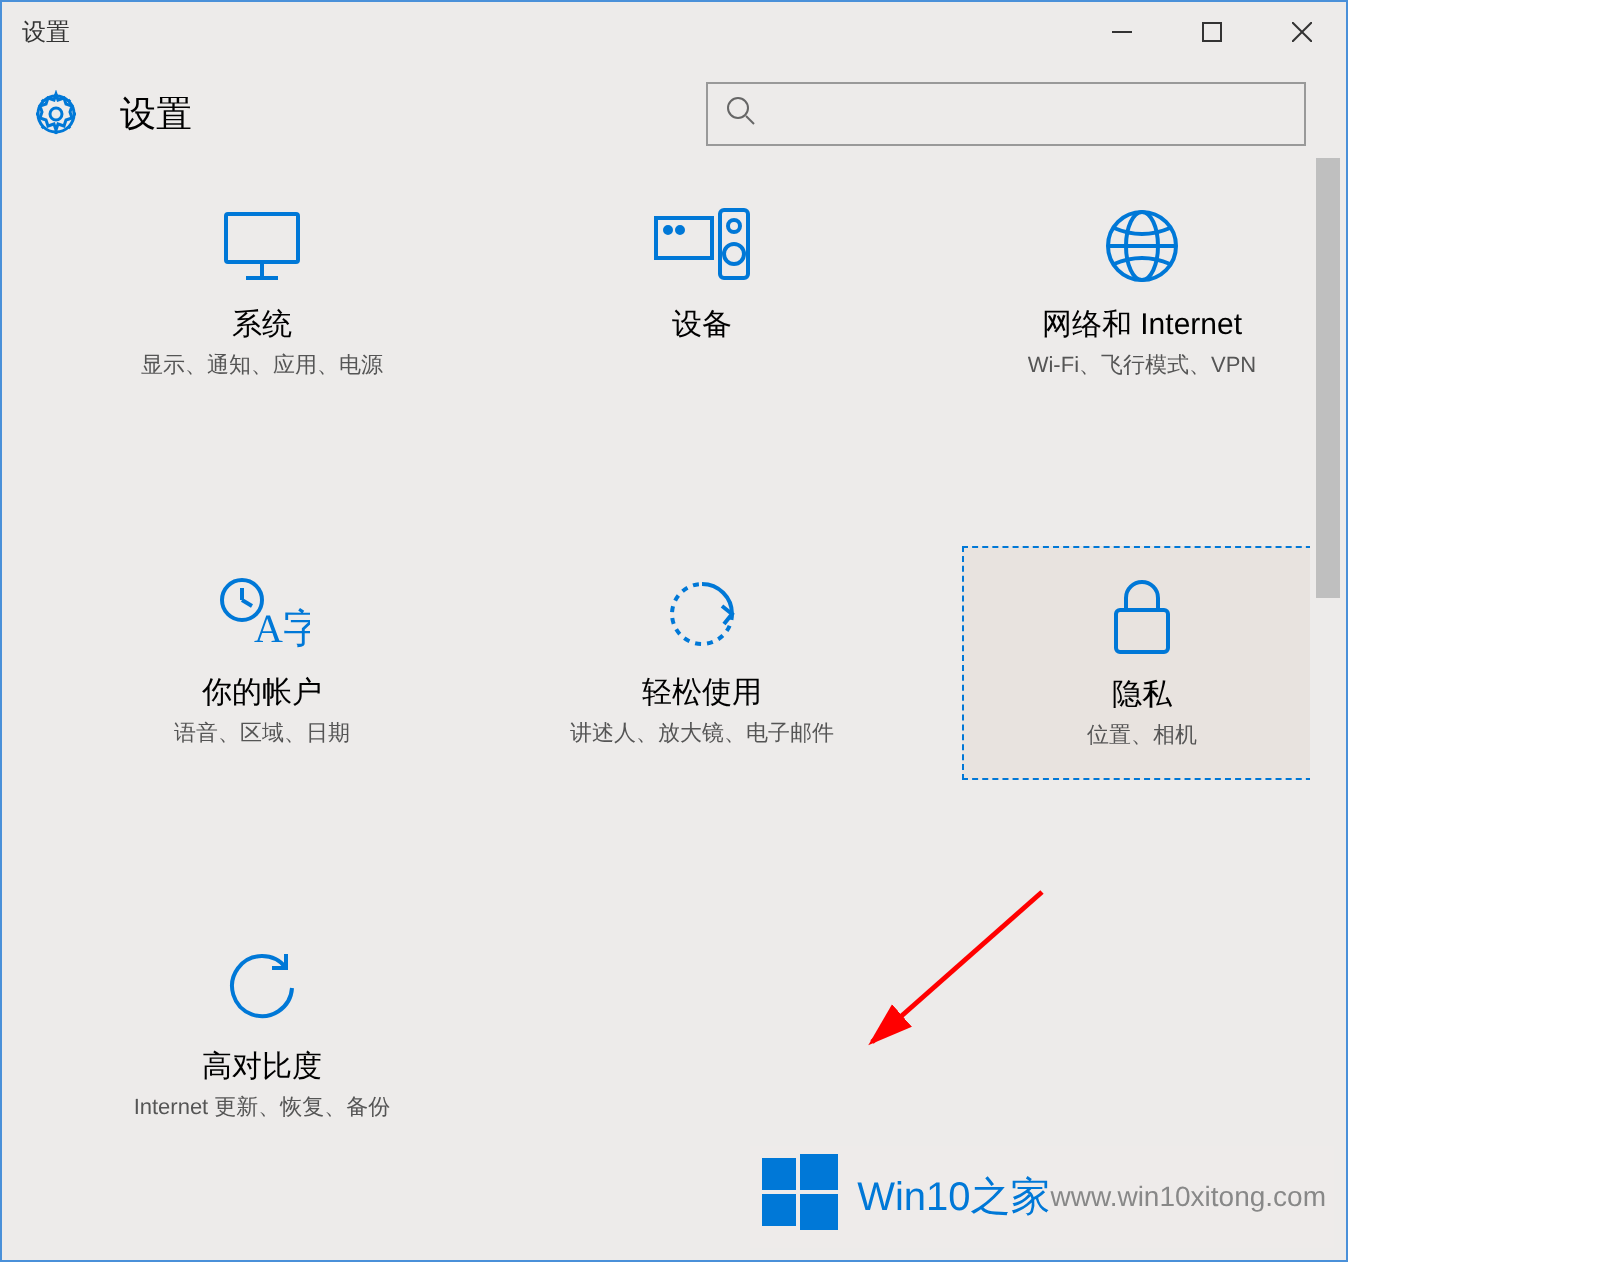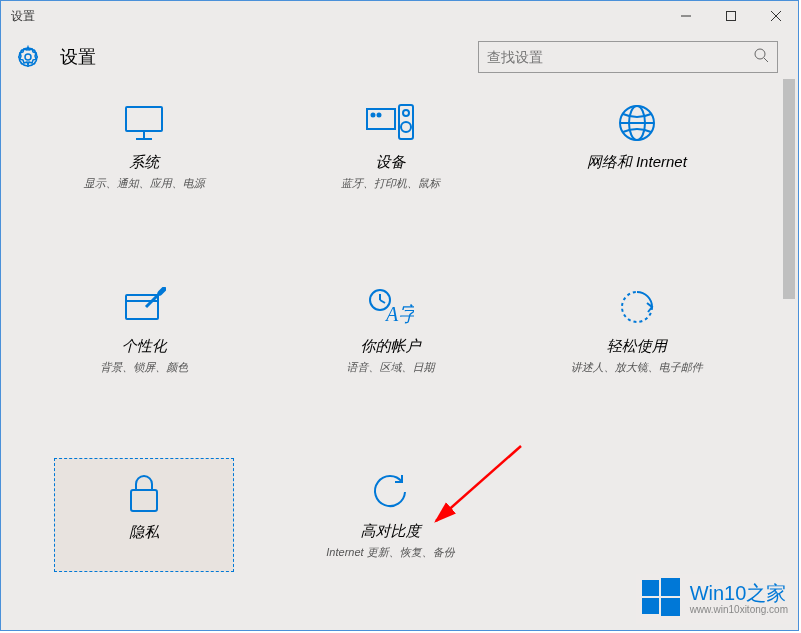--- a/index.html
+++ b/index.html
@@ -5,21 +5,21 @@
   * { box-sizing: border-box; margin: 0; padding: 0; }
   body {
     font-family: "Microsoft YaHei", "Segoe UI", sans-serif;
     background: #fff;
     width: 801px;
     height: 633px;
     overflow: hidden;
     position: relative;
   }
   .window {
-    width: 799px;
+    width: 674px;
     height: 631px;
     border: 1px solid #4a90d9;
     background: #edebea;
     position: relative;
   }
   .titlebar {
     height: 30px;
     display: flex;
     align-items: center;
     padding-left: 10px;
@@ -75,21 +75,20 @@
     bottom: 0;
     overflow-y: auto;
     padding: 10px 40px 0 40px;
   }
   .grid {
     display: grid;
     grid-template-columns: repeat(3, 1fr);
     gap: 70px 40px;
     justify-items: center;
     padding-top: 0;
-    font-style: italic;
   }
   .tile {
     width: 180px;
     text-align: center;
     cursor: pointer;
     padding: 12px 4px;
   }
   .tile.hovered {
     border: 1px dashed #0078d7;
     background: #e8e3df;
@@ -139,23 +138,23 @@
     position: absolute;
     right: 6px;
     bottom: 6px;
     display: flex;
     align-items: center;
     gap: 8px;
     background: rgba(237,235,234,0.8);
     padding: 2px 4px;
   }
   .watermark-logo { color: #0078d7; }
-  .watermark-text { display:flex; flex-direction:column; line-height:1; }
+  .watermark-text { display:flex; flex-direction:row; line-height:1; }
   .watermark-main { font-size:20px; color:#0078d7; font-weight:500; }
-  .watermark-sub { font-size:10px; color:#888; margin-top:2px;}
+  .watermark-sub { font-size:14px; color:#888; margin-top:2px;}
 </style>
 </head>
 <body>
 
 <div class="window">
 
   <div class="titlebar">
     <span>设置</span>
     <div class="title-controls">
       <div class="title-btn">
@@ -181,21 +180,20 @@
     <span class="gear-icon">
       <svg width="24" height="24" viewBox="0 0 24 24" fill="none" stroke="currentColor" stroke-width="1.5">
         <circle cx="12" cy="12" r="3"></circle>
         <path d="M12 2l1 3 3-1 1 3 3 1-1 3 1 3-3 1-1 3-3-1-1 3-1-3-3 1-1-3-3-1 1-3-1-3 3-1 1-3 3 1z" fill="none"></path>
         <circle cx="12" cy="12" r="9" fill="none"></circle>
         <path d="M12 3v-1M12 22v-1M3 12h-1M22 12h-1M5.6 5.6l-.7-.7M19.1 19.1l-.7-.7M5.6 18.4l-.7.7M19.1 4.9l-.7.7"></path>
       </svg>
     </span>
     <span class="page-title">设置</span>
     <div class="search">
-      <input type="text" placeholder="查找设置" style="">
       <span class="mag">
         <svg width="16" height="16" viewBox="0 0 16 16" fill="none" stroke="currentColor" stroke-width="1">
           <circle cx="7" cy="7" r="5"></circle>
             <line x1="11" y1="11" x2="15" y2="15"></line>
         </svg>
       </span>
     </div>
   </div>
 
   <div class="content">
@@ -218,48 +216,36 @@
           <svg width="50" height="40" viewBox="0 0 50 40" fill="none" stroke="#0078d7" stroke-width="2">
             <rect x="2" y="6" width="28" height="20"></rect>
             <circle cx="8" cy="12" r="1.5" fill="#0078d7"></circle>
             <circle cx="14" cy="12" r="1.5" fill="#0078d7"></circle>
             <rect x="34" y="2" width="14" height="34" rx="2"></rect>
             <circle cx="41" cy="10" r="3"></circle>
             <circle cx="41" cy="24" r="5"></circle>
           </svg>
         </div>
         <div class="tile-title">设备</div>
-        <div class="tile-desc">蓝牙、打印机、鼠标</div>
       </div>
 
       <div class="tile">
         <div class="tile-icon">
           <svg width="40" height="40" viewBox="0 0 40 40" fill="none" stroke="#0078d7" stroke-width="2">
             <circle cx="20" cy="20" r="17"></circle>
             <ellipse cx="20" cy="20" rx="8" ry="17"></ellipse>
             <line x1="3" y1="20" x2="37" y2="20"></line>
             <path d="M6 11 Q20 17 34 11"></path>
             <path d="M6 29 Q20 23 34 29"></path>
           </svg>
         </div>
         <div class="tile-title">网络和 Internet</div>
-      </div>
-
-      <div class="tile">
-        <div class="tile-icon">
-          <svg width="44" height="40" viewBox="0 0 44 40" fill="none" stroke="#0078d7" stroke-width="2">
-            <rect x="4" y="8" width="32" height="24" rx="1"></rect>
-            <line x1="4" y1="14" x2="36" y2="14"></line>
-            <path d="M24 20 L38 6" stroke-width="3"></path>
-            <path d="M38 6 L42 2" stroke-width="5" stroke-linecap="round"></path>
-          </svg>
-        </div>
-        <div class="tile-title">个性化</div>
-        <div class="tile-desc">背景、锁屏、颜色</div>
-      </div>
+        <div class="tile-desc">Wi-Fi、飞行模式、VPN</div>
+      </div>
+
 
 
       <div class="tile">
         <div class="tile-icon">
           <svg width="48" height="40" viewBox="0 0 48 40" fill="none" stroke="#0078d7" stroke-width="2">
             <circle cx="14" cy="13" r="10"></circle>
             <line x1="14" y1="13" x2="14" y2="7"></line>
             <line x1="14" y1="13" x2="19" y2="16"></line>
             <text x="20" y="34" font-size="20" fill="#0078d7" stroke="none" font-family="Microsoft YaHei">A字</text>
           </svg>
@@ -281,20 +267,21 @@
       </div>
 
       <div class="tile hovered">
         <div class="tile-icon">
           <svg width="34" height="42" viewBox="0 0 34 42" fill="none" stroke="#0078d7" stroke-width="2">
             <rect x="4" y="18" width="26" height="21" rx="2"></rect>
             <path d="M9 18 V12 a8 8 0 0 1 16 0 V18"></path>
           </svg>
         </div>
         <div class="tile-title">隐私</div>
+        <div class="tile-desc">位置、相机</div>
       </div>
 
       <div class="tile">
         <div class="tile-icon">
           <svg width="40" height="40" viewBox="0 0 40 40" fill="none" stroke="#0078d7" stroke-width="2">
             <path d="M32 10 A15 15 0 1 0 35 20"></path>
             <polyline points="32,3 32,10 25,10" fill="none"></polyline>
           </svg>
         </div>
         <div class="tile-title">高对比度</div>

